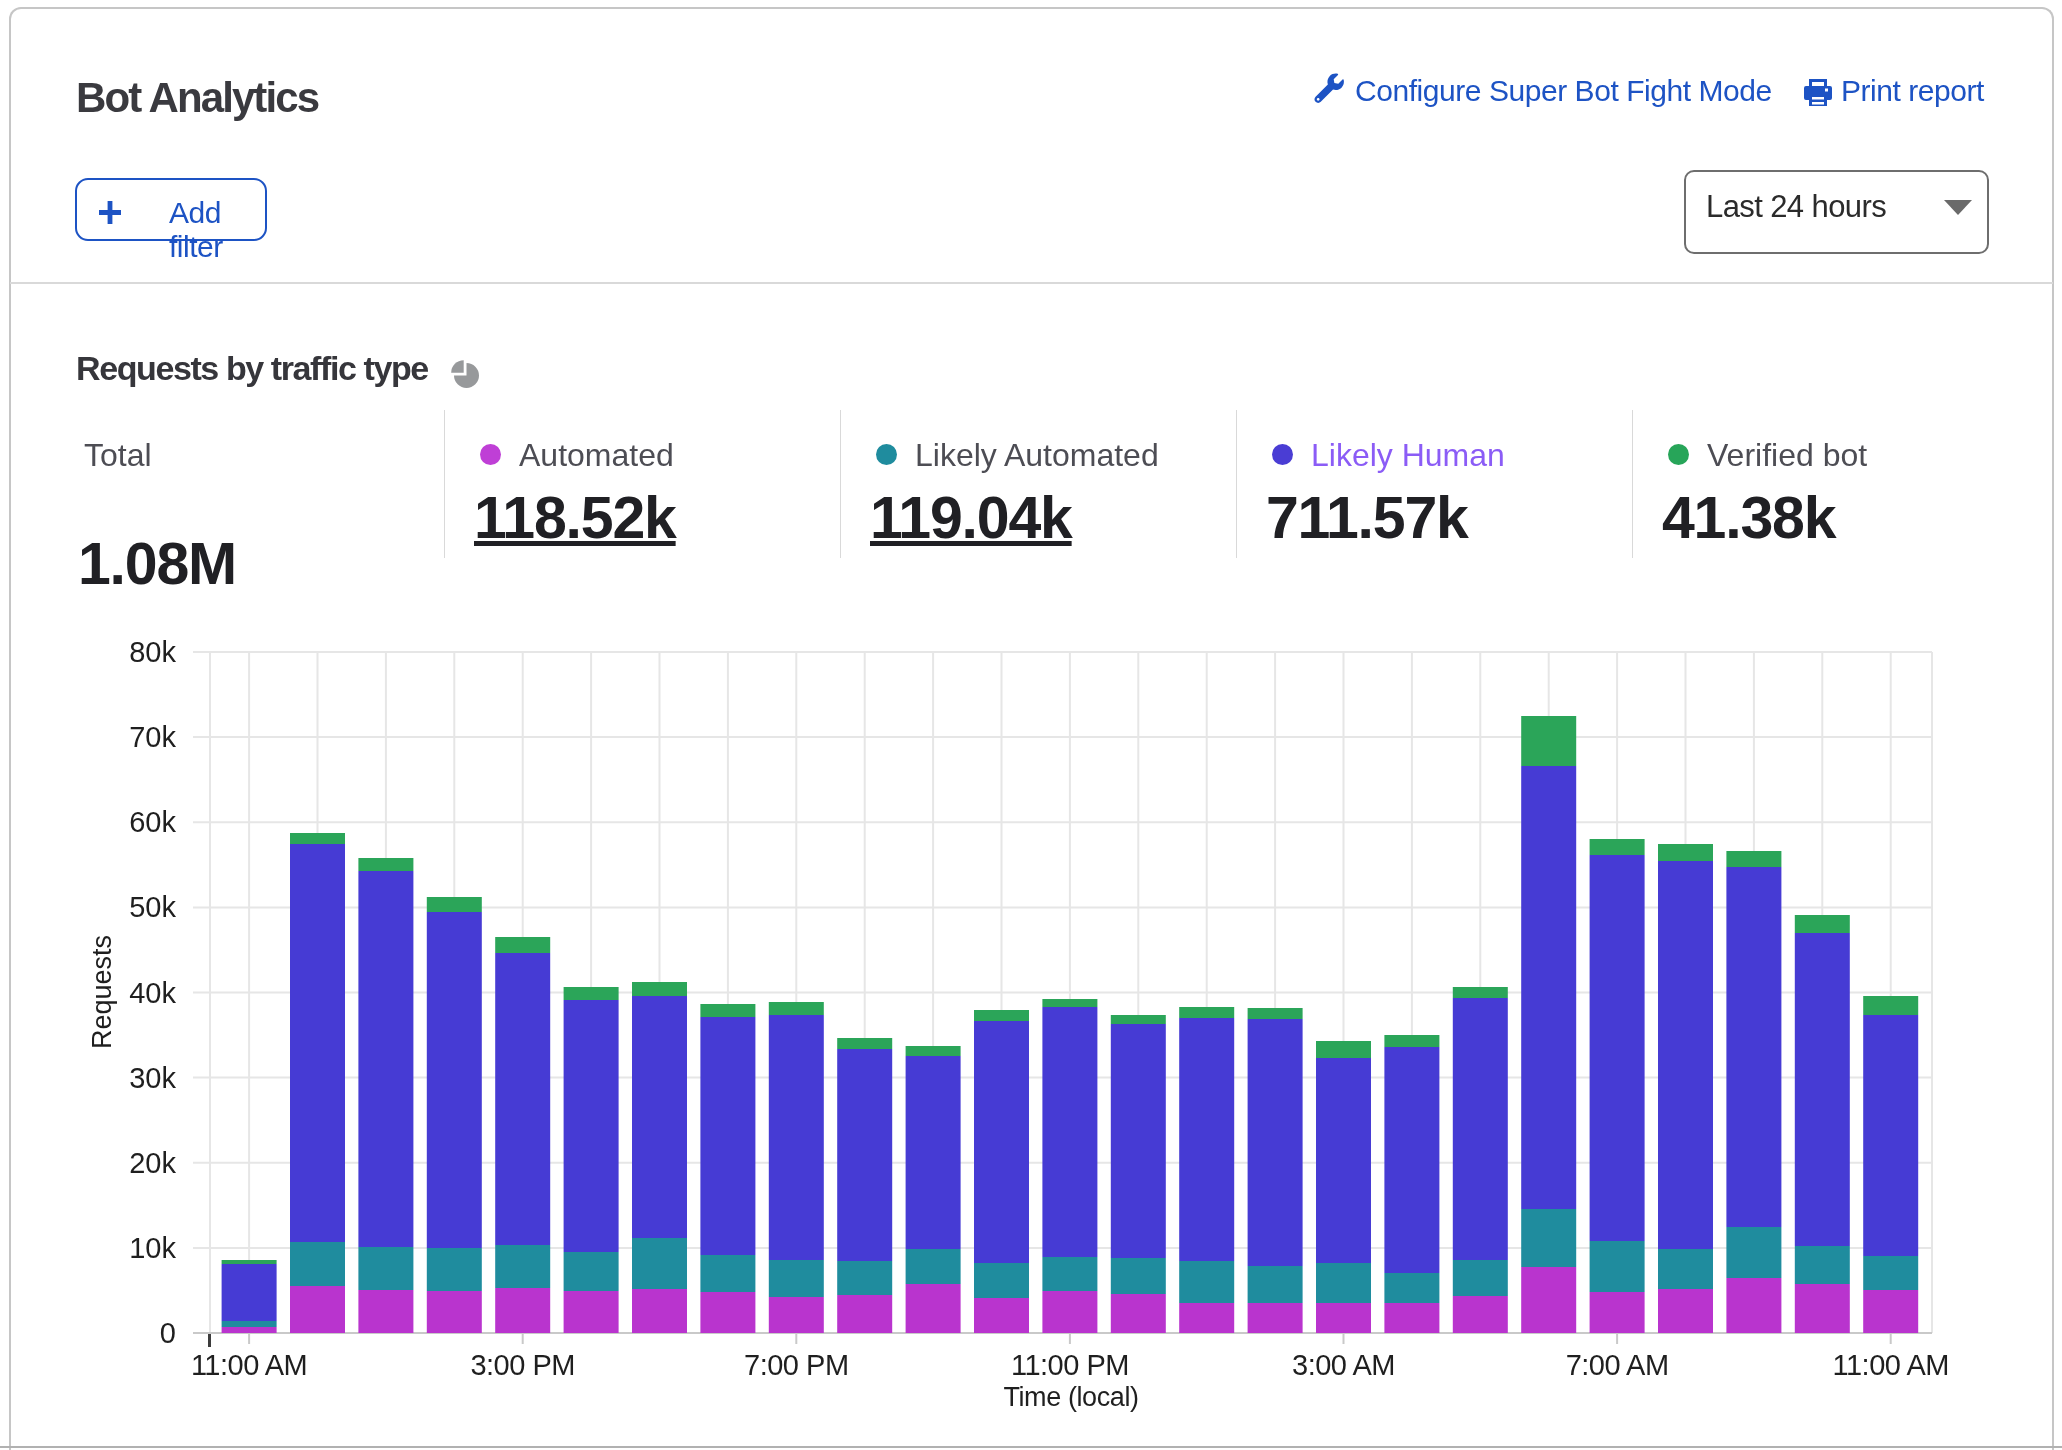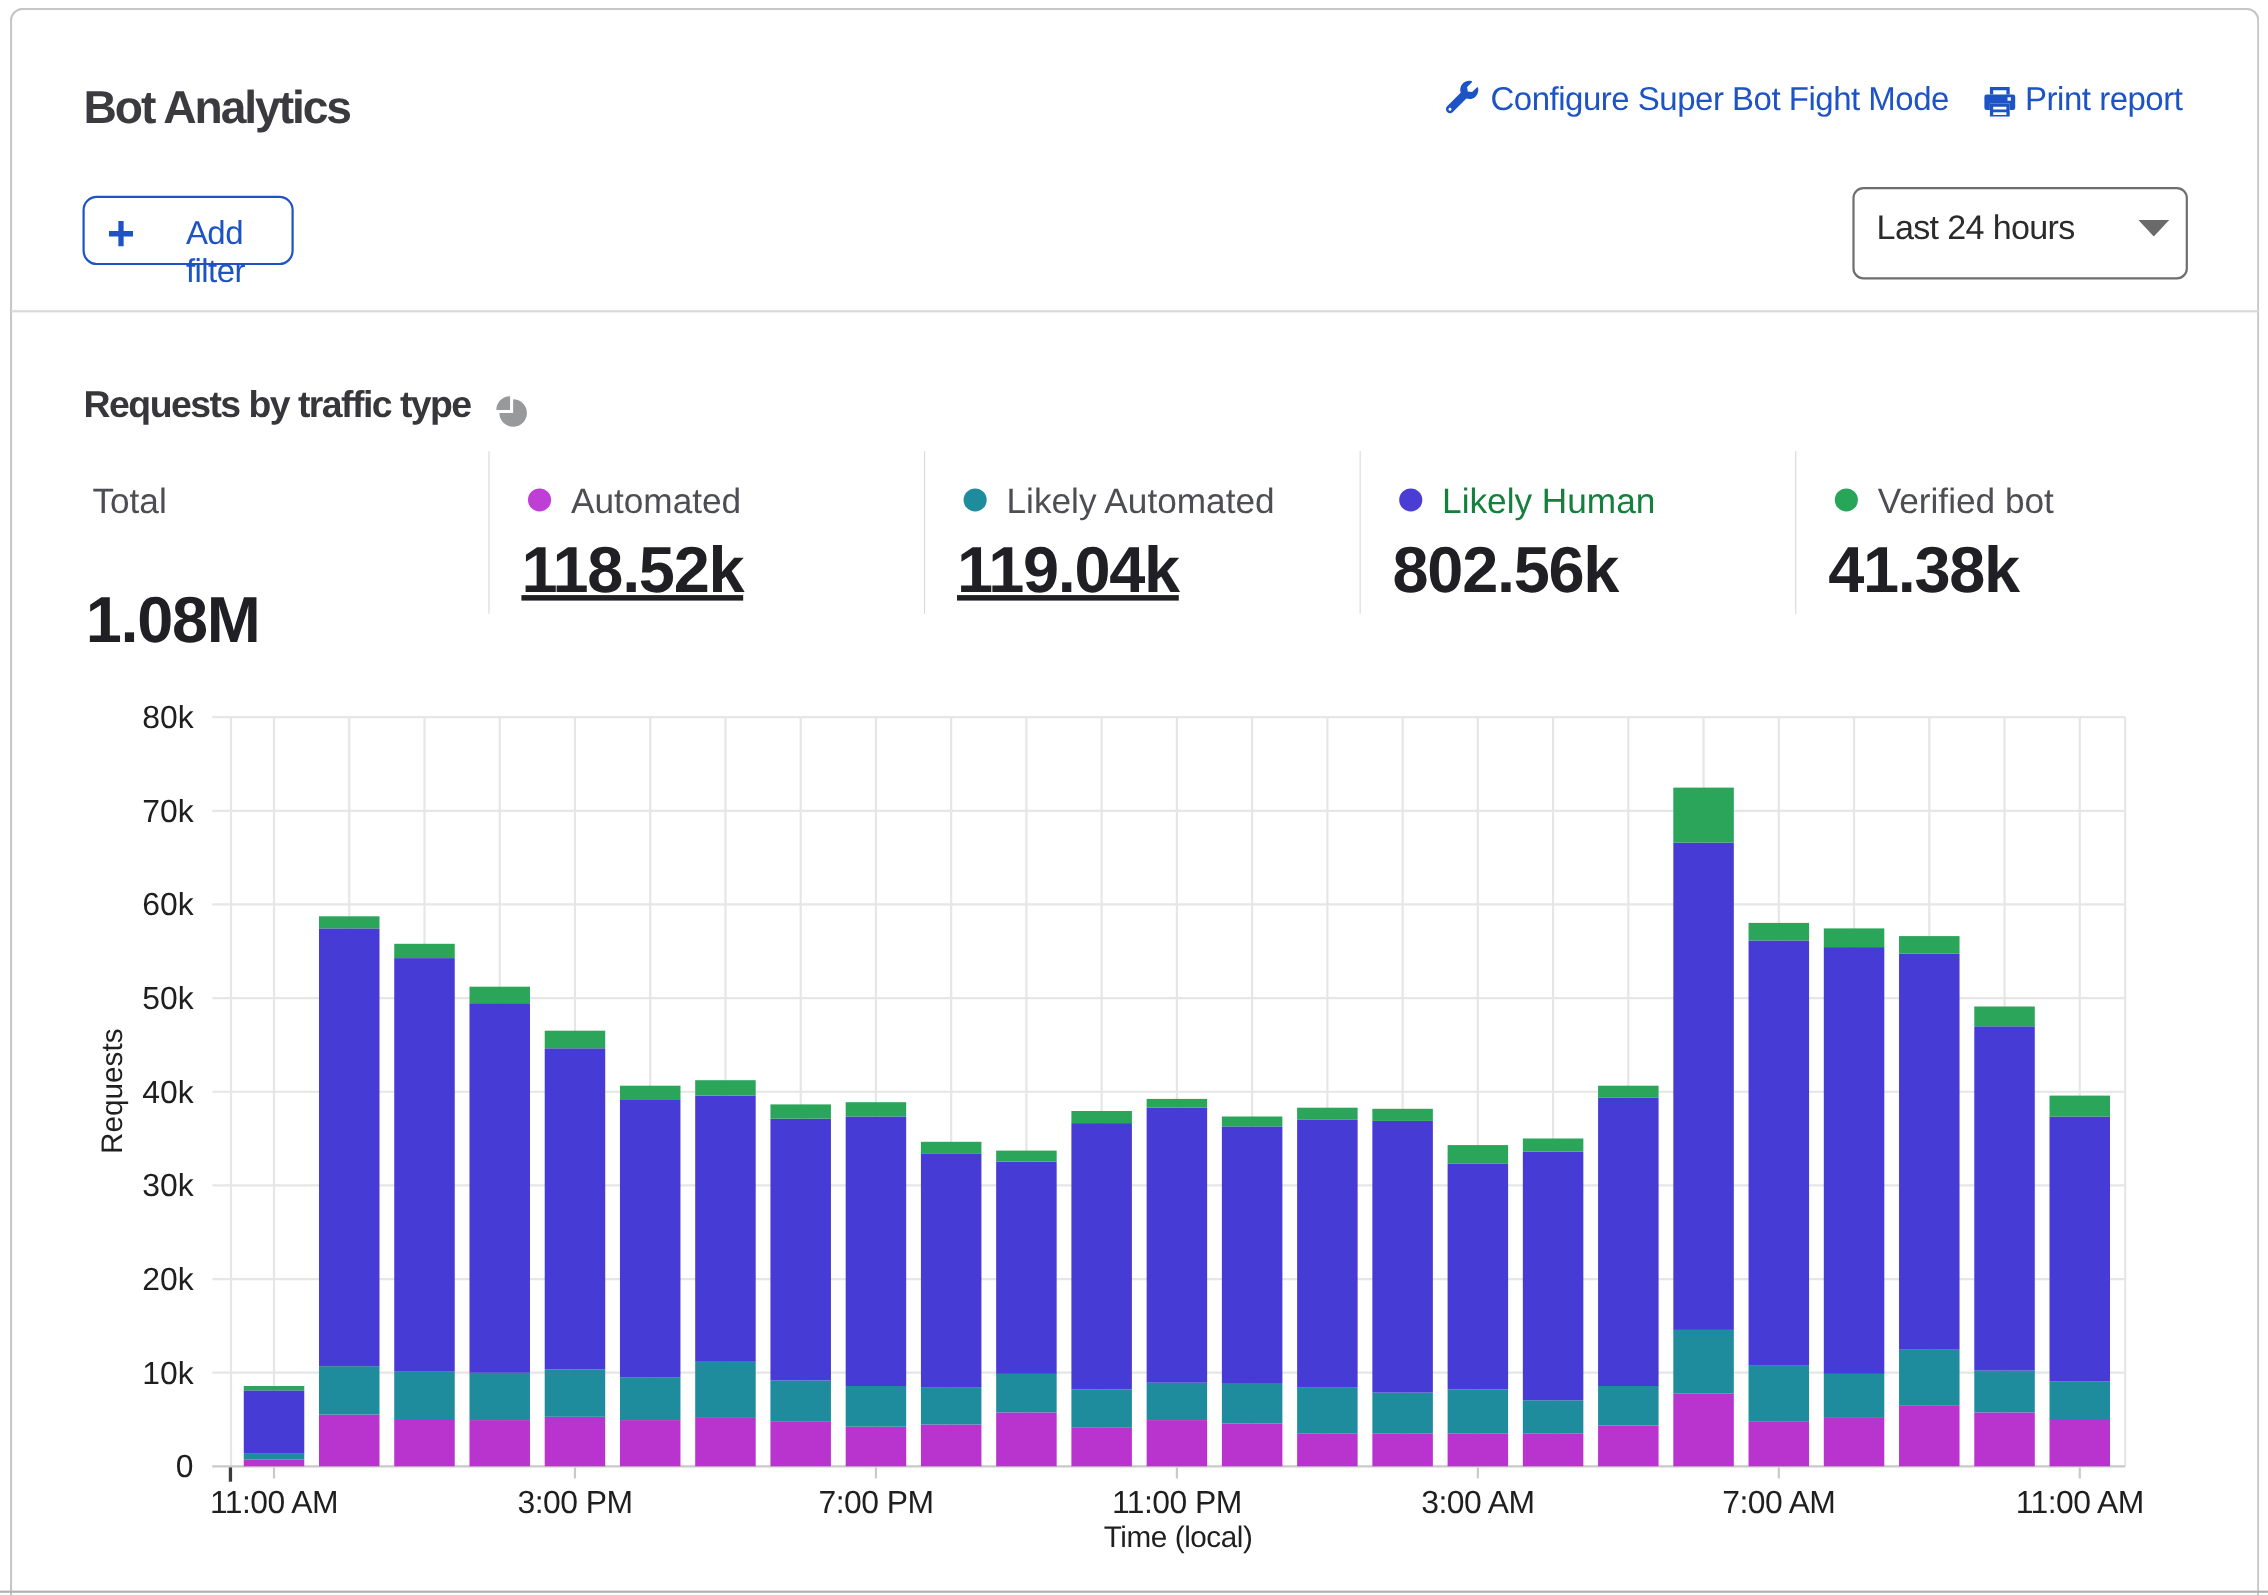--- a/index.html
+++ b/index.html
@@ -40,22 +40,22 @@
 <div class="abs" style="left:1632px; top:410px; width:1px; height:148px; background:#d9d9d9;"></div>
 <div class="abs" style="left:84px; top:437px; font-size:32px; color:#4d4d54;">Total</div>
 <div class="abs" style="left:78px; top:484px; font-size:59px; font-weight:700; letter-spacing:-1.2px; color:#202024;margin-top:46px;">1.08M</div>
 <div class="abs" style="left:480px; top:444px; width:21px; height:21px; border-radius:50%; background:#bf3fd6;"></div>
 <div class="abs" style="left:519px; top:437px; font-size:32px; color:#4d4d54;">Automated</div>
 <div class="abs" style="left:474px; top:484px; font-size:59px; font-weight:700; letter-spacing:-1.2px; color:#202024;text-decoration:underline;">118.52k</div>
 <div class="abs" style="left:876px; top:444px; width:21px; height:21px; border-radius:50%; background:#1f8c9e;"></div>
 <div class="abs" style="left:915px; top:437px; font-size:32px; color:#4d4d54;">Likely Automated</div>
 <div class="abs" style="left:870px; top:484px; font-size:59px; font-weight:700; letter-spacing:-1.2px; color:#202024;text-decoration:underline;">119.04k</div>
 <div class="abs" style="left:1272px; top:444px; width:21px; height:21px; border-radius:50%; background:#4a3dd4;"></div>
-<div class="abs" style="left:1311px; top:437px; font-size:32px; color:#15803d;">Likely Human</div>
-<div class="abs" style="left:1266px; top:484px; font-size:59px; font-weight:700; letter-spacing:-1.2px; color:#202024;">802.56k</div>
+<div class="abs" style="left:1311px; top:437px; font-size:32px; color:#8b5cf6;">Likely Human</div>
+<div class="abs" style="left:1266px; top:484px; font-size:59px; font-weight:700; letter-spacing:-1.2px; color:#202024;">711.57k</div>
 <div class="abs" style="left:1668px; top:444px; width:21px; height:21px; border-radius:50%; background:#27a559;"></div>
 <div class="abs" style="left:1707px; top:437px; font-size:32px; color:#4d4d54;">Verified bot</div>
 <div class="abs" style="left:1662px; top:484px; font-size:59px; font-weight:700; letter-spacing:-1.2px; color:#202024;">41.38k</div>
 
 <svg class="abs" style="left:0; top:0;" width="2062" height="1450" viewBox="0 0 2062 1450">
 <g transform="translate(1314.5,73.5) scale(0.0575)" fill="#1d53c4">
 <path d="M507.73 109.1c-2.24-9.03-13.54-12.09-20.12-5.51l-74.36 74.36-67.88-11.31-11.31-67.88 74.36-74.36c6.62-6.62 3.43-17.9-5.66-20.16-47.38-11.74-99.55.91-136.58 37.93-39.64 39.64-50.55 97.1-34.05 147.2L18.74 402.76c-24.99 24.99-24.99 65.51 0 90.5 24.99 24.99 65.51 24.99 90.5 0l213.21-213.21c50.12 16.71 107.47 5.68 147.37-34.22 37.07-37.07 49.7-89.32 37.91-136.73zM64 472c-13.25 0-24-10.75-24-24 0-13.26 10.75-24 24-24s24 10.74 24 24c0 13.25-10.75 24-24 24z"></path>
 </g>
     <g transform="translate(1804,79)" fill="#1d53c4">
 <path d="M5 0 h18 v7 h-18 z M8 3 h12 v4 h-12 z" fill-rule="evenodd"></path>

